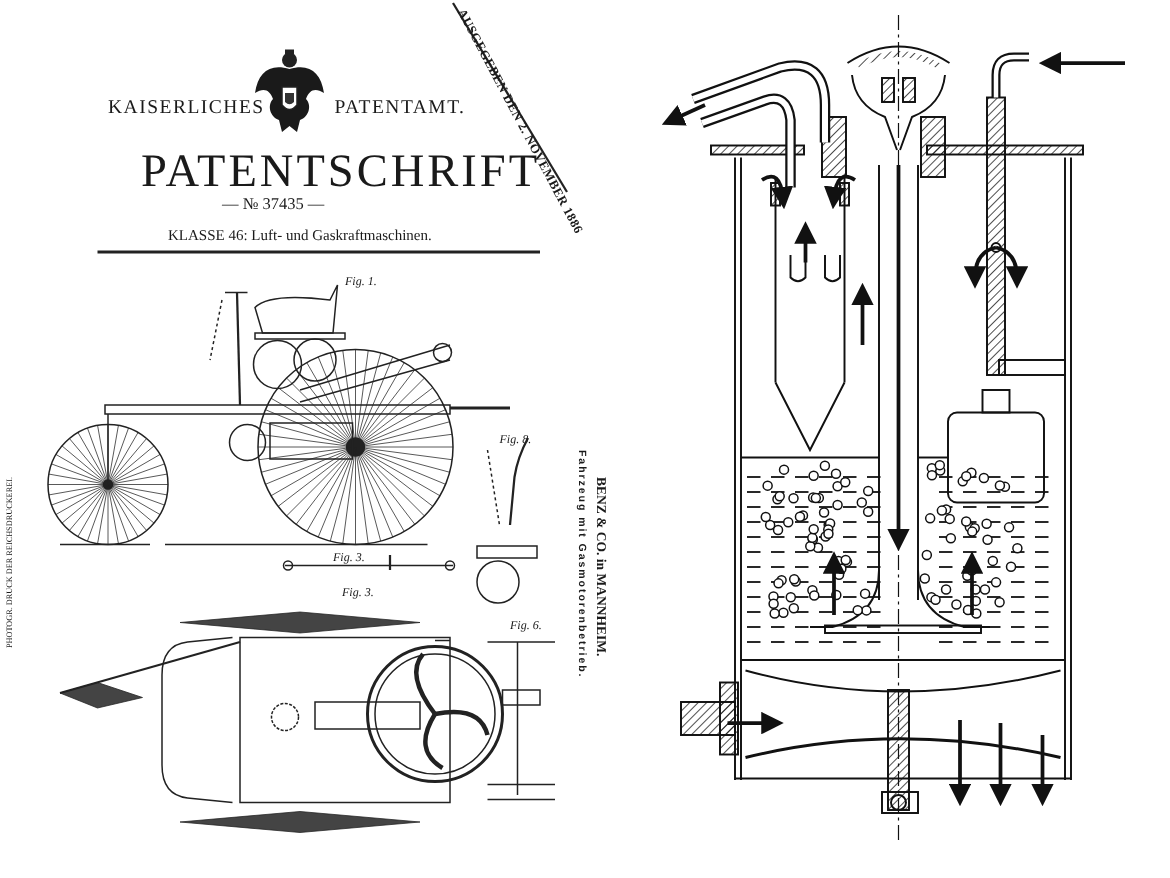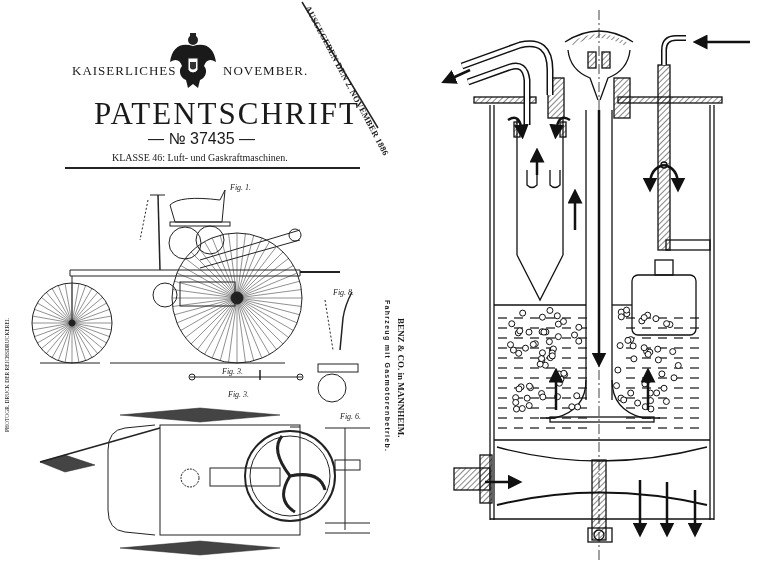--- a/index.html
+++ b/index.html
@@ -1,20 +1,20 @@
 <!DOCTYPE html>
 <html><head>
 <meta charset="utf-8">
 <style>
   html,body{margin:0;padding:0;background:#fff;}
   body{width:780px;height:585px;position:relative;overflow:hidden;font-family:"Liberation Serif",serif;color:#1a1a1a;}
   .abs{position:absolute;}
   .hdr-small{font-size:13px;letter-spacing:1px;}
   .title{font-size:31px;letter-spacing:2px;}
-  .num{font-size:16px;font-family:Liberation Sans, sans-serif;}
+  .num{font-size:11px;font-family:Liberation Serif, serif;}
   .klasse{font-size:10px;}
   .stamp{font-size:8.5px;transform:rotate(62deg);transform-origin:left top;white-space:nowrap;letter-spacing:0.3px;font-weight:bold;}
   .vert{writing-mode:vertical-rl;white-space:nowrap;}
   .fig{font-size:8px;font-style:italic;text-align:center;}
   svg{position:absolute;left:0;top:0;}
 </style>
 </head>
 <body>
 
 <div>
@@ -22,21 +22,21 @@
   <div class="abs hdr-small" style="left:72px;top:63px;">KAISERLICHES</div>
 
   <svg style="left:168px;top:32px;" width="50" height="62" viewBox="0 0 50 62">
     <circle cx="25" cy="8" r="5" fill="#222"></circle>
     <rect x="22" y="1" width="6" height="3" fill="#222"></rect>
     <path d="M25 14 C12 10 4 16 2 30 C8 26 12 28 14 34 C10 38 12 46 18 48 L20 56 L25 52 L30 56 L32 48 C38 46 40 38 36 34 C38 28 42 26 48 30 C46 16 38 10 25 14 Z" fill="#1a1a1a"></path>
     <path d="M20 26 L30 26 L30 38 Q25 44 20 38 Z" fill="#fff" stroke="#222" stroke-width="1"></path>
     <path d="M22 30 L28 30 L28 36 Q25 39 22 36 Z" fill="#333"></path>
   </svg>
 
-  <div class="abs hdr-small" style="left:223px;top:63px;">NOVEMBER.</div>
+  <div class="abs hdr-small" style="left:223px;top:63px;">PATENTAMT.</div>
 
   <div class="abs title" style="left:94px;top:96px;">PATENTSCHRIFT</div>
   <div class="abs num" style="left:148px;top:130px;">— № 37435 —</div>
   <div class="abs klasse" style="left:112px;top:152px;">KLASSE 46: Luft- und Gaskraftmaschinen.</div>
 
   <div class="abs" style="left:65px;top:167px;width:295px;height:2px;background:#222;"></div>
 
   <div class="abs" style="left:300px;top:0px;width:80px;height:140px;">
     <svg width="80" height="140" style="left:0;top:0;">
       <line x1="2" y1="2" x2="78" y2="128" stroke="#222" stroke-width="1.5"></line>

